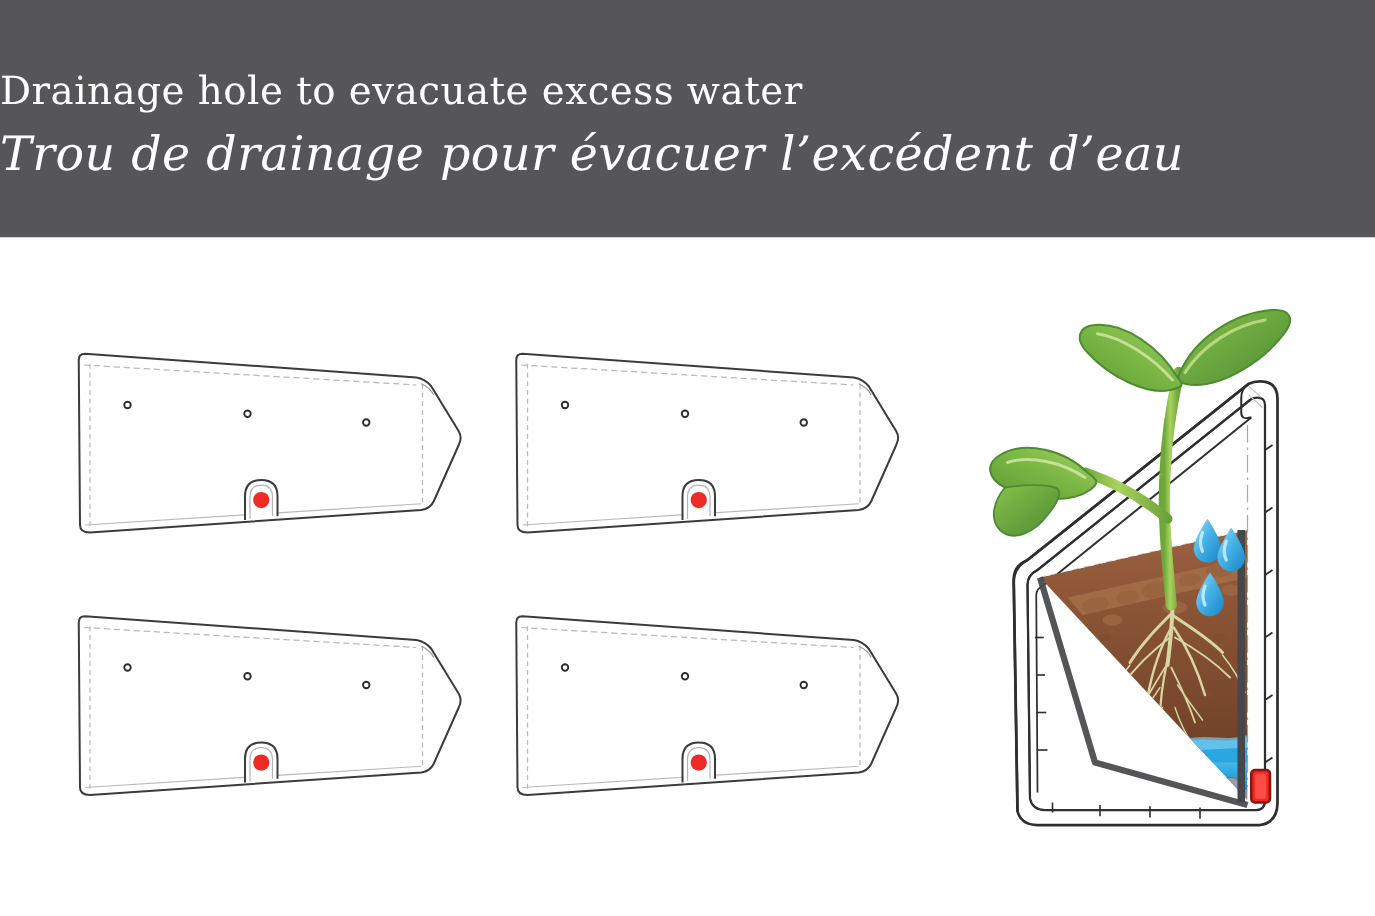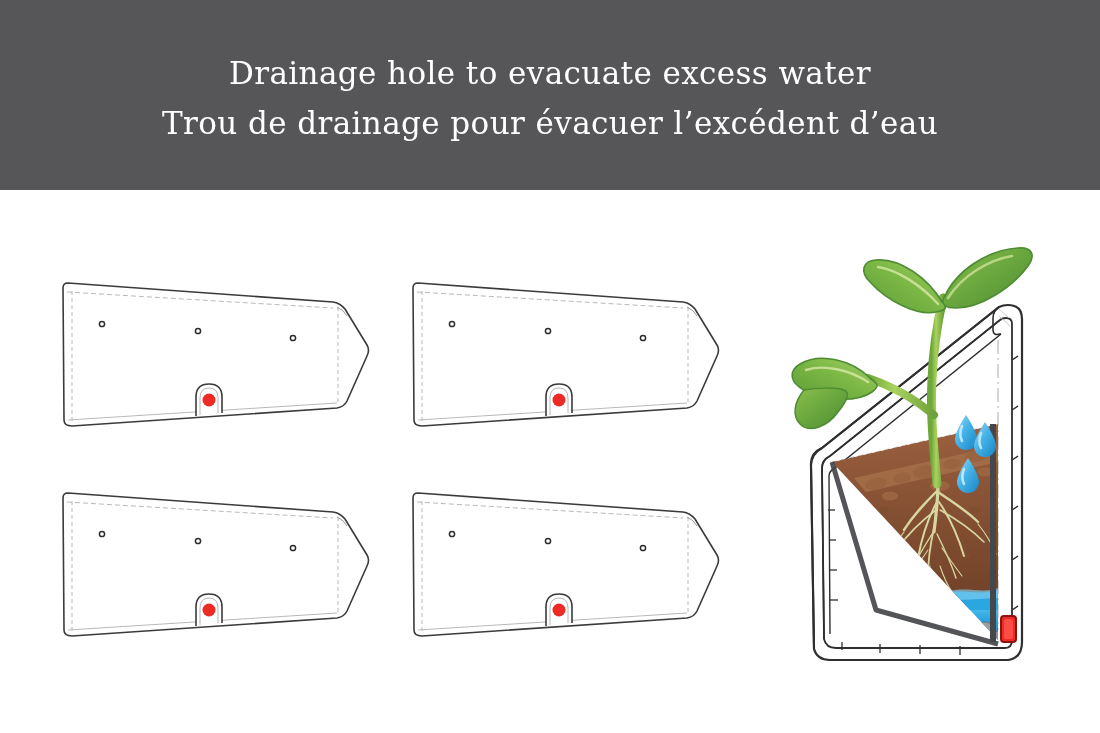--- a/index.html
+++ b/index.html
@@ -11,34 +11,34 @@
     overflow:hidden;
     position:relative;
   }
   #page{position:relative;width:1100px;height:733px;background:#fff;}
 
   
   .banner{
     position:absolute;left:0;top:0;width:1100px;height:190px;
     background:#565659;
     display:flex;flex-direction:column;
-    align-items:center;justify-content:center;
+    align-items:flex-start;justify-content:center;
     box-sizing:border-box;
     padding-top:6px;
   }
   .banner-line{
     color:#ffffff;
     font-family:"DejaVu Serif", serif;
     font-weight:400;
     letter-spacing:.4px;
     text-align:center;
     white-space:nowrap;
   }
   .banner-line.l1{font-size:31px;line-height:50px;}
-  .banner-line.l2{font-size:31px;line-height:50px;}
+  .banner-line.l2{font-size:38px;line-height:50px;font-style:italic;}
 
   
   .stage{
     position:absolute;left:0;top:190px;width:1100px;height:543px;
     background:#ffffff;
   }
 
   
   .panel{position:absolute;width:340px;height:180px;}
   .panel svg{display:block;width:340px;height:180px;overflow:visible;}

